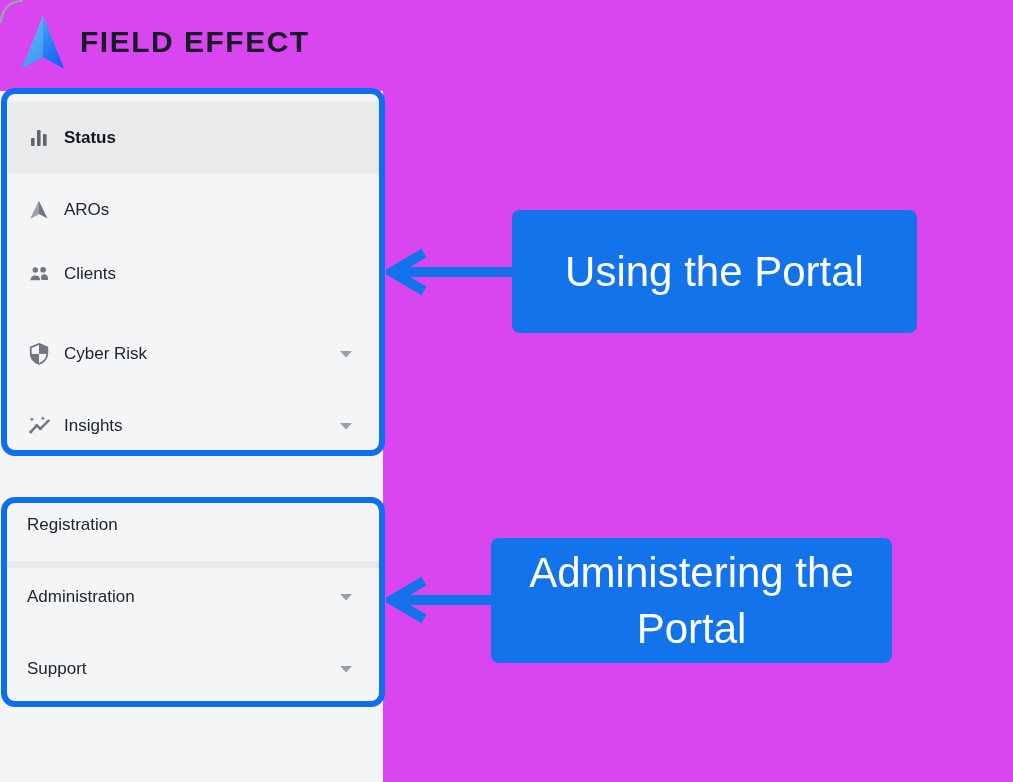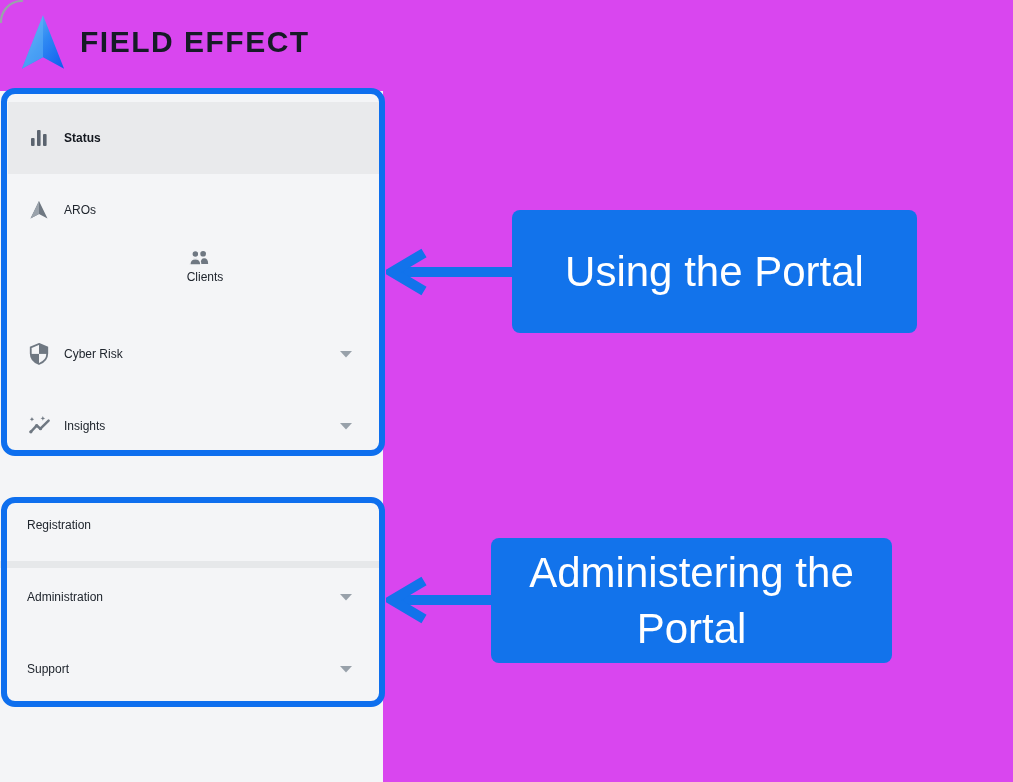--- a/index.html
+++ b/index.html
@@ -8,21 +8,21 @@
     font-family:"Liberation Sans", sans-serif;
   }
   
   .logo{position:absolute;left:20px;top:13px;display:flex;align-items:center;gap:14px;cursor:pointer;}
   .logo-text{font-size:30px;font-weight:800;letter-spacing:1.5px;color:#161b26;}
   
   .sidebar{position:absolute;left:0;top:91px;width:383px;height:691px;background:#f4f5f7;}
   .nav-row{position:absolute;left:0;width:383px;height:72px;display:flex;align-items:center;
            padding-left:27px;box-sizing:border-box;cursor:pointer;}
   .nav-row .icon{width:24px;height:24px;display:flex;align-items:center;justify-content:center;margin-right:13px;flex:0 0 auto;}
-  .nav-label{font-size:12px;color:#20262e;text-align:right;}
+  .nav-label{font-size:17px;color:#20262e;text-align:right;}
   .nav-row.active{left:8px;width:375px;background:#e9eaec;padding-left:19px;}
   .nav-row.active .nav-label{font-weight:700;color:#14181f;}
   .active-indicator{position:absolute;left:8px;top:102px;width:8px;height:72px;background:#49525c;}
   .chevron{margin-left:auto;margin-right:30px;flex:0 0 auto;display:flex;align-items:center;}
   .nav-row.plain{}
   .divider{position:absolute;left:0;top:470px;width:383px;height:7px;background:#e6e8ea;}
   
   .hl-box{position:absolute;border:6px solid #0e6fee;border-radius:14px;box-sizing:border-box;pointer-events:none;}
   .hl-box.top{left:1px;top:88px;width:384px;height:368px;}
   .hl-box.bottom{left:1px;top:497px;width:384px;height:210px;}
@@ -78,21 +78,21 @@
   <div class="nav-row" style="top:174px;">
     <span class="icon">
       <svg width="20" height="20" viewBox="0 0 20 20">
         <polygon points="10,1 18.5,18.5 10,14 1.5,18.5" fill="#6f7882"></polygon>
         <polygon points="10,1 10,14 1.5,18.5" fill="#9aa2ab"></polygon>
       </svg>
     </span>
     <span class="nav-label">AROs</span>
   </div>
 
-  <div class="nav-row" style="top:246px;flex-direction:column;">
+  <div class="nav-row" style="top:238px;">
     <span class="icon">
       <svg width="22" height="19" viewBox="0 0 24 20">
         <circle cx="16.5" cy="4.8" r="3.1" fill="#6f7882"></circle>
         <path d="M13.5 16 C13.7 11.8 15.1 9.8 17.6 9.8 C20.6 9.8 22 12 22 16 Z" fill="#6f7882"></path>
         <circle cx="8" cy="5.2" r="3.7" fill="#6f7882" stroke="#f4f5f7" stroke-width="1.4"></circle>
         <path d="M2 17 C2 12.4 4.5 10.4 8 10.4 C11.5 10.4 14 12.4 14 17 Z" fill="#6f7882" stroke="#f4f5f7" stroke-width="1.4"></path>
       </svg>
     </span>
     <span class="nav-label">Clients</span>
   </div>

